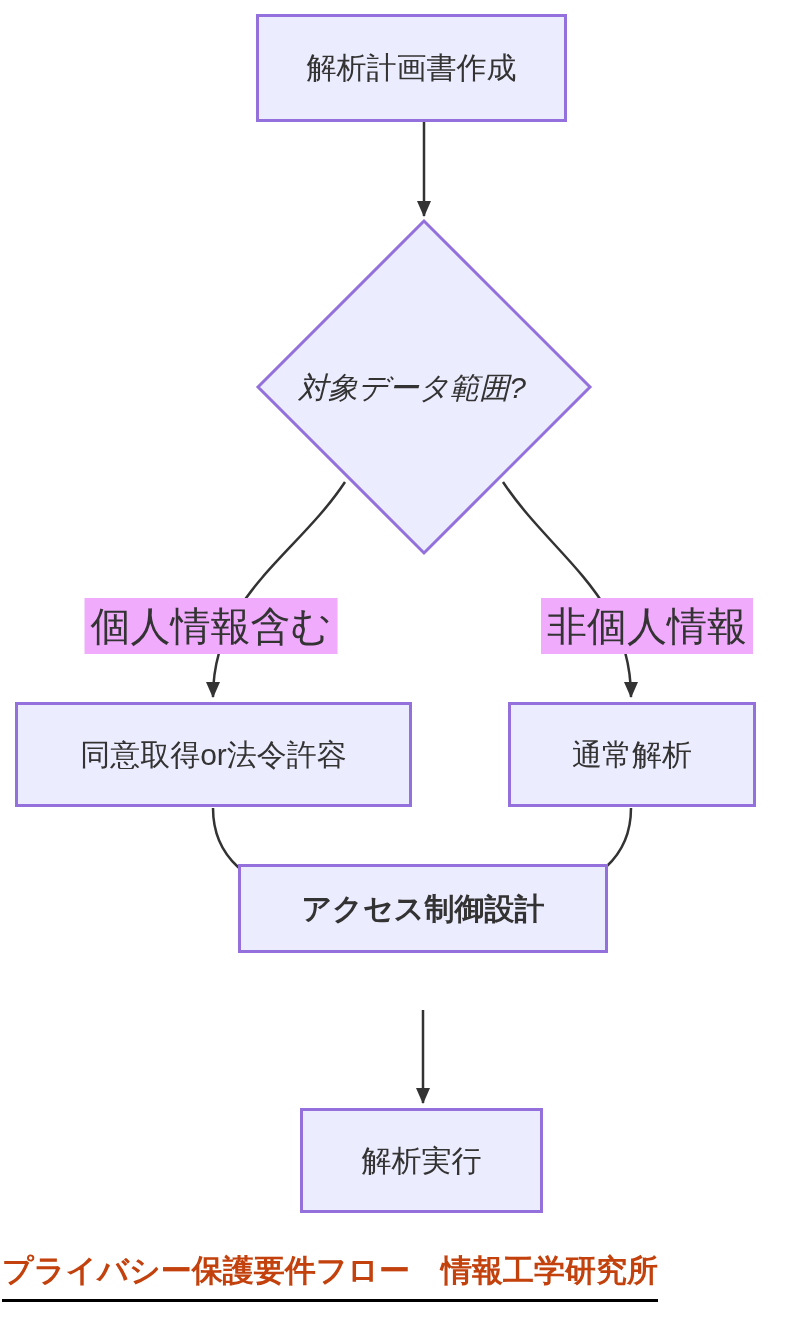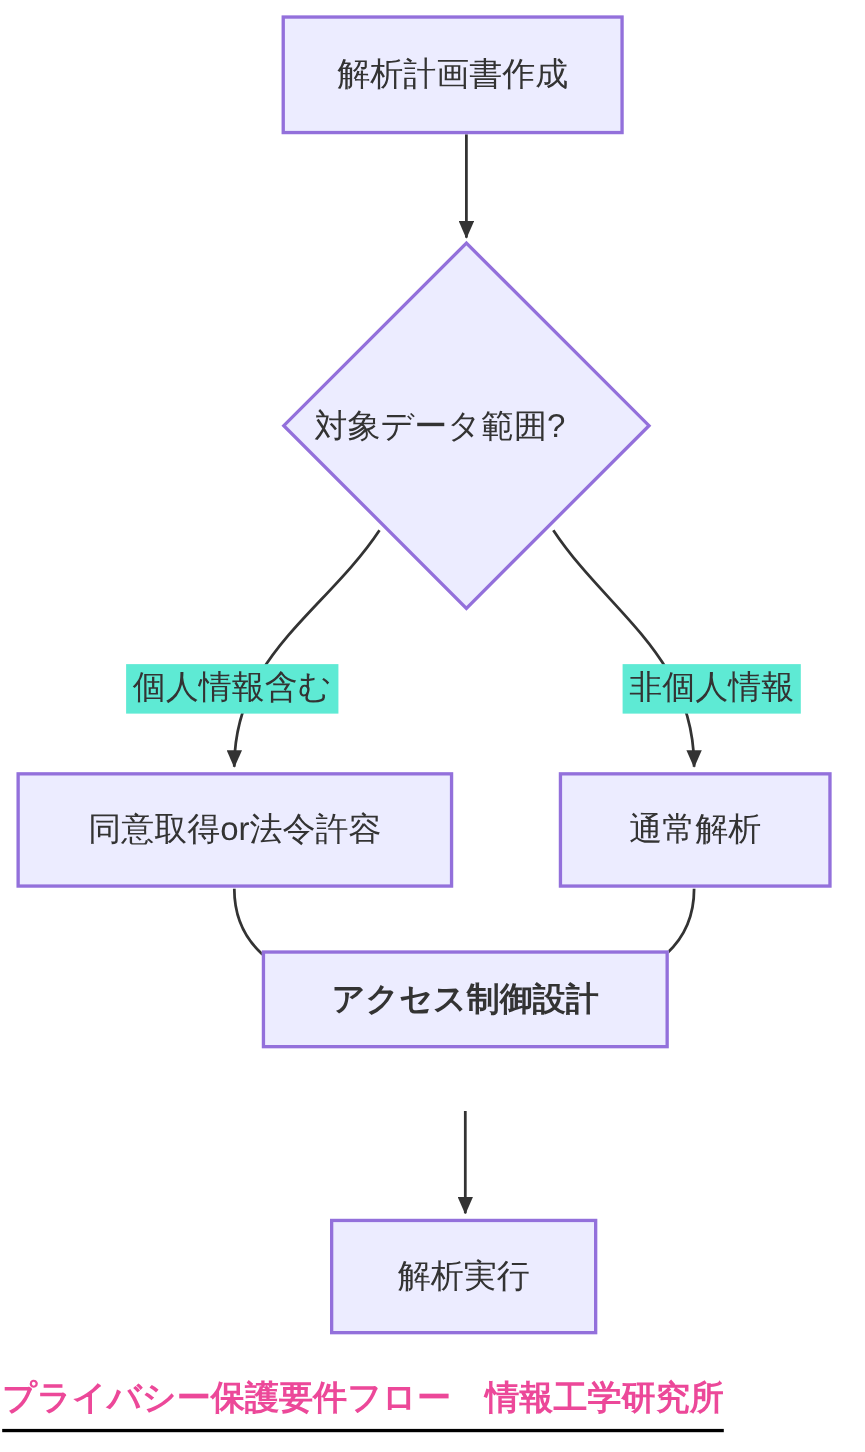--- a/index.html
+++ b/index.html
@@ -43,32 +43,32 @@
   .diamond-label {
     position: absolute;
     transform: translate(-50%, -50%);
     color: #333333;
     font-size: 30px;
     white-space: nowrap;
   }
   .edge-label {
     position: absolute;
     transform: translate(-50%, -50%);
-    background: #5eead4;
+    background: #f0abfc;
     color: #333333;
-    font-size: 30px;
+    font-size: 40px;
     line-height: 1.15;
     padding: 5px 6px;
     white-space: nowrap;
   }
   .caption {
     position: absolute;
     left: 2px;
     top: 1250px;
-    color: #ec4899;
+    color: #c2410c;
   }
   .caption-text {
     display: inline-block;
     font-size: 31px;
     font-weight: bold;
     border-bottom: 3px solid #000000;
     padding-bottom: 7px;
     white-space: pre;
   }
 </style>
@@ -112,21 +112,21 @@
   </div>
 
   <div class="node" style="left:238px; top:864px; width:370px; height:89px;font-weight:bold;">
     <span class="node-label">アクセス制御設計</span>
   </div>
 
   <div class="node" style="left:300px; top:1108px; width:243px; height:105px;">
     <span class="node-label">解析実行</span>
   </div>
 
-  <div class="diamond-label" style="left:400px; top:388px;">対象データ範囲?</div>
+  <div class="diamond-label" style="left:412px; top:388px;font-style:italic;">対象データ範囲?</div>
 
   <div class="edge-label" style="left:211px; top:626px;">個人情報含む</div>
 
   <div class="edge-label" style="left:635px; top:626px;margin-left:12px;">非個人情報</div>
 
   <div class="caption">
     <span class="caption-text">プライバシー保護要件フロー　情報工学研究所</span>
   </div>
 
 </div>

